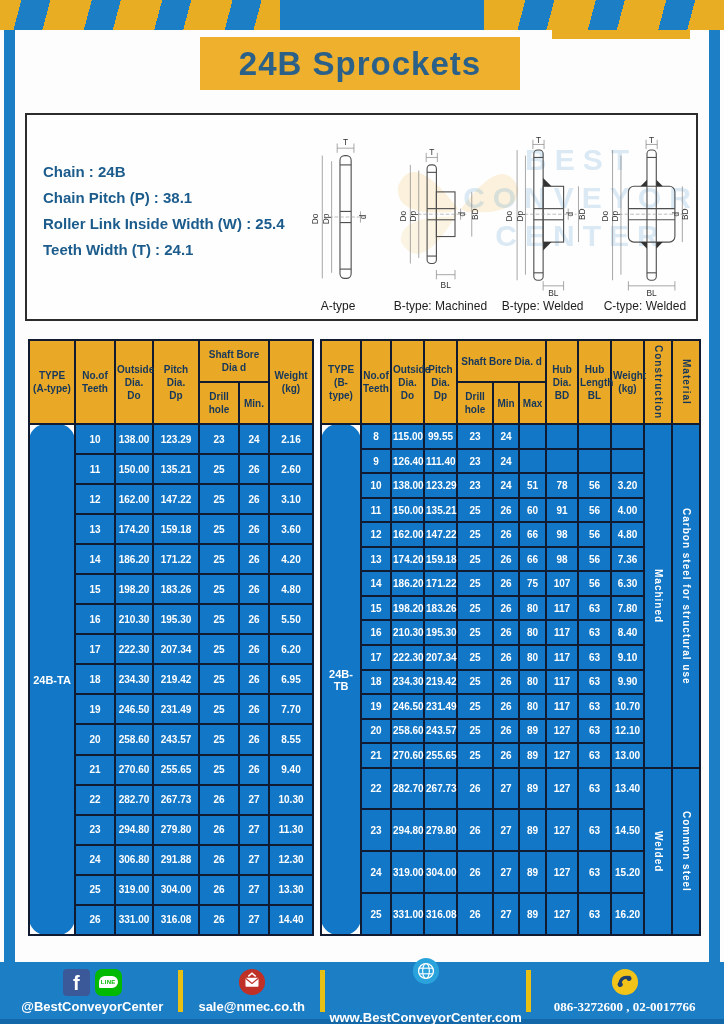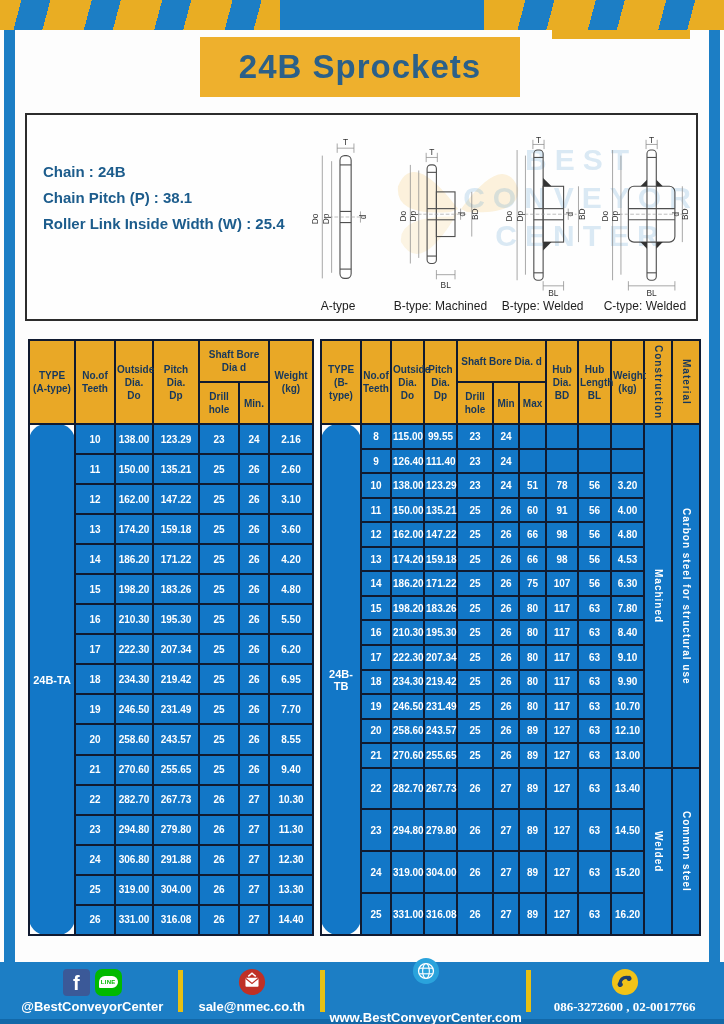--- a/index.html
+++ b/index.html
@@ -13,21 +13,21 @@
     position:absolute;top:0;height:100%;
     background:repeating-linear-gradient(105deg,#e9ad23 0 40px,rgba(0,0,0,0) 40px 68px);
   }
   .band-top .stripes-left{left:-20px;width:300px;}
   .band-top .stripes-right{right:-20px;width:260px;}
   .band-tab{position:absolute;top:30px;left:552px;width:138px;height:9px;background:#e9ad23;}
   
   .frame-left,.frame-right{position:absolute;top:30px;height:932px;width:11px;background:#1c7ec5;}
   .frame-left{left:4px;} .frame-right{right:4px;}
   
-  .banner{position:absolute;left:200px;top:37px;width:320px;height:60px;background:#eeb02d;
+  .banner{position:absolute;left:200px;top:37px;width:320px;height:53px;background:#eeb02d;
     display:flex;align-items:center;justify-content:center;}
   .banner h1{margin:0;font-size:33px;font-weight:800;color:#2b6089;letter-spacing:1px;}
   
   .panel{position:absolute;left:25px;top:113px;width:669px;height:204px;background:#fefefe;
     border:2px solid #2c2c2c;display:flex;}
   .spec-block{width:244px;padding:44px 0 0 16px;}
   .spec-line{font-size:15px;font-weight:700;color:#1c5c8c;line-height:26px;white-space:nowrap;}
   .diagrams{flex:1;display:flex;position:relative;}
   .wm-shape{position:absolute;left:96px;top:14px;width:150px;height:160px;opacity:.6;}
   .wm-text{position:absolute;left:140px;top:26px;width:260px;text-align:center;
@@ -85,20 +85,21 @@
 
 <div class="banner">
   <h1>24B Sprockets</h1>
 </div>
 
 <div class="panel">
   <div class="spec-block">
       <div class="spec-line">Chain : 24B</div>
       <div class="spec-line">Chain Pitch (P) : 38.1</div>
       <div class="spec-line">Roller Link Inside Width (W) : 25.4</div>
+      <div class="spec-line">Teeth Width (T) : 24.1</div>
     </div>
   <div class="diagrams">
     <svg class="wm-shape" viewBox="0 0 100 100">
       <path d="M50 50 Q20 10 10 35 Q8 55 45 52 Z" fill="rgba(238,176,45,0.28)"></path>
       <path d="M50 52 Q25 95 12 72 Q10 55 46 55 Z" fill="rgba(238,176,45,0.22)"></path>
       <path d="M52 50 Q80 12 90 36 Q92 54 56 52 Z" fill="rgba(238,176,45,0.28)"></path>
     </svg>
     <div class="wm-text">BEST
 CONVEYOR
 CENTER</div>
@@ -497,21 +498,21 @@
         </tr>
         <tr>
           <td>13</td>
           <td>174.20</td>
           <td>159.18</td>
           <td>25</td>
           <td>26</td>
           <td>66</td>
           <td>98</td>
           <td>56</td>
-          <td>4.53</td>
+          <td>7.36</td>
         </tr>
         <tr>
           <td>14</td>
           <td>186.20</td>
           <td>171.22</td>
           <td>25</td>
           <td>26</td>
           <td>75</td>
           <td>107</td>
           <td>56</td>

